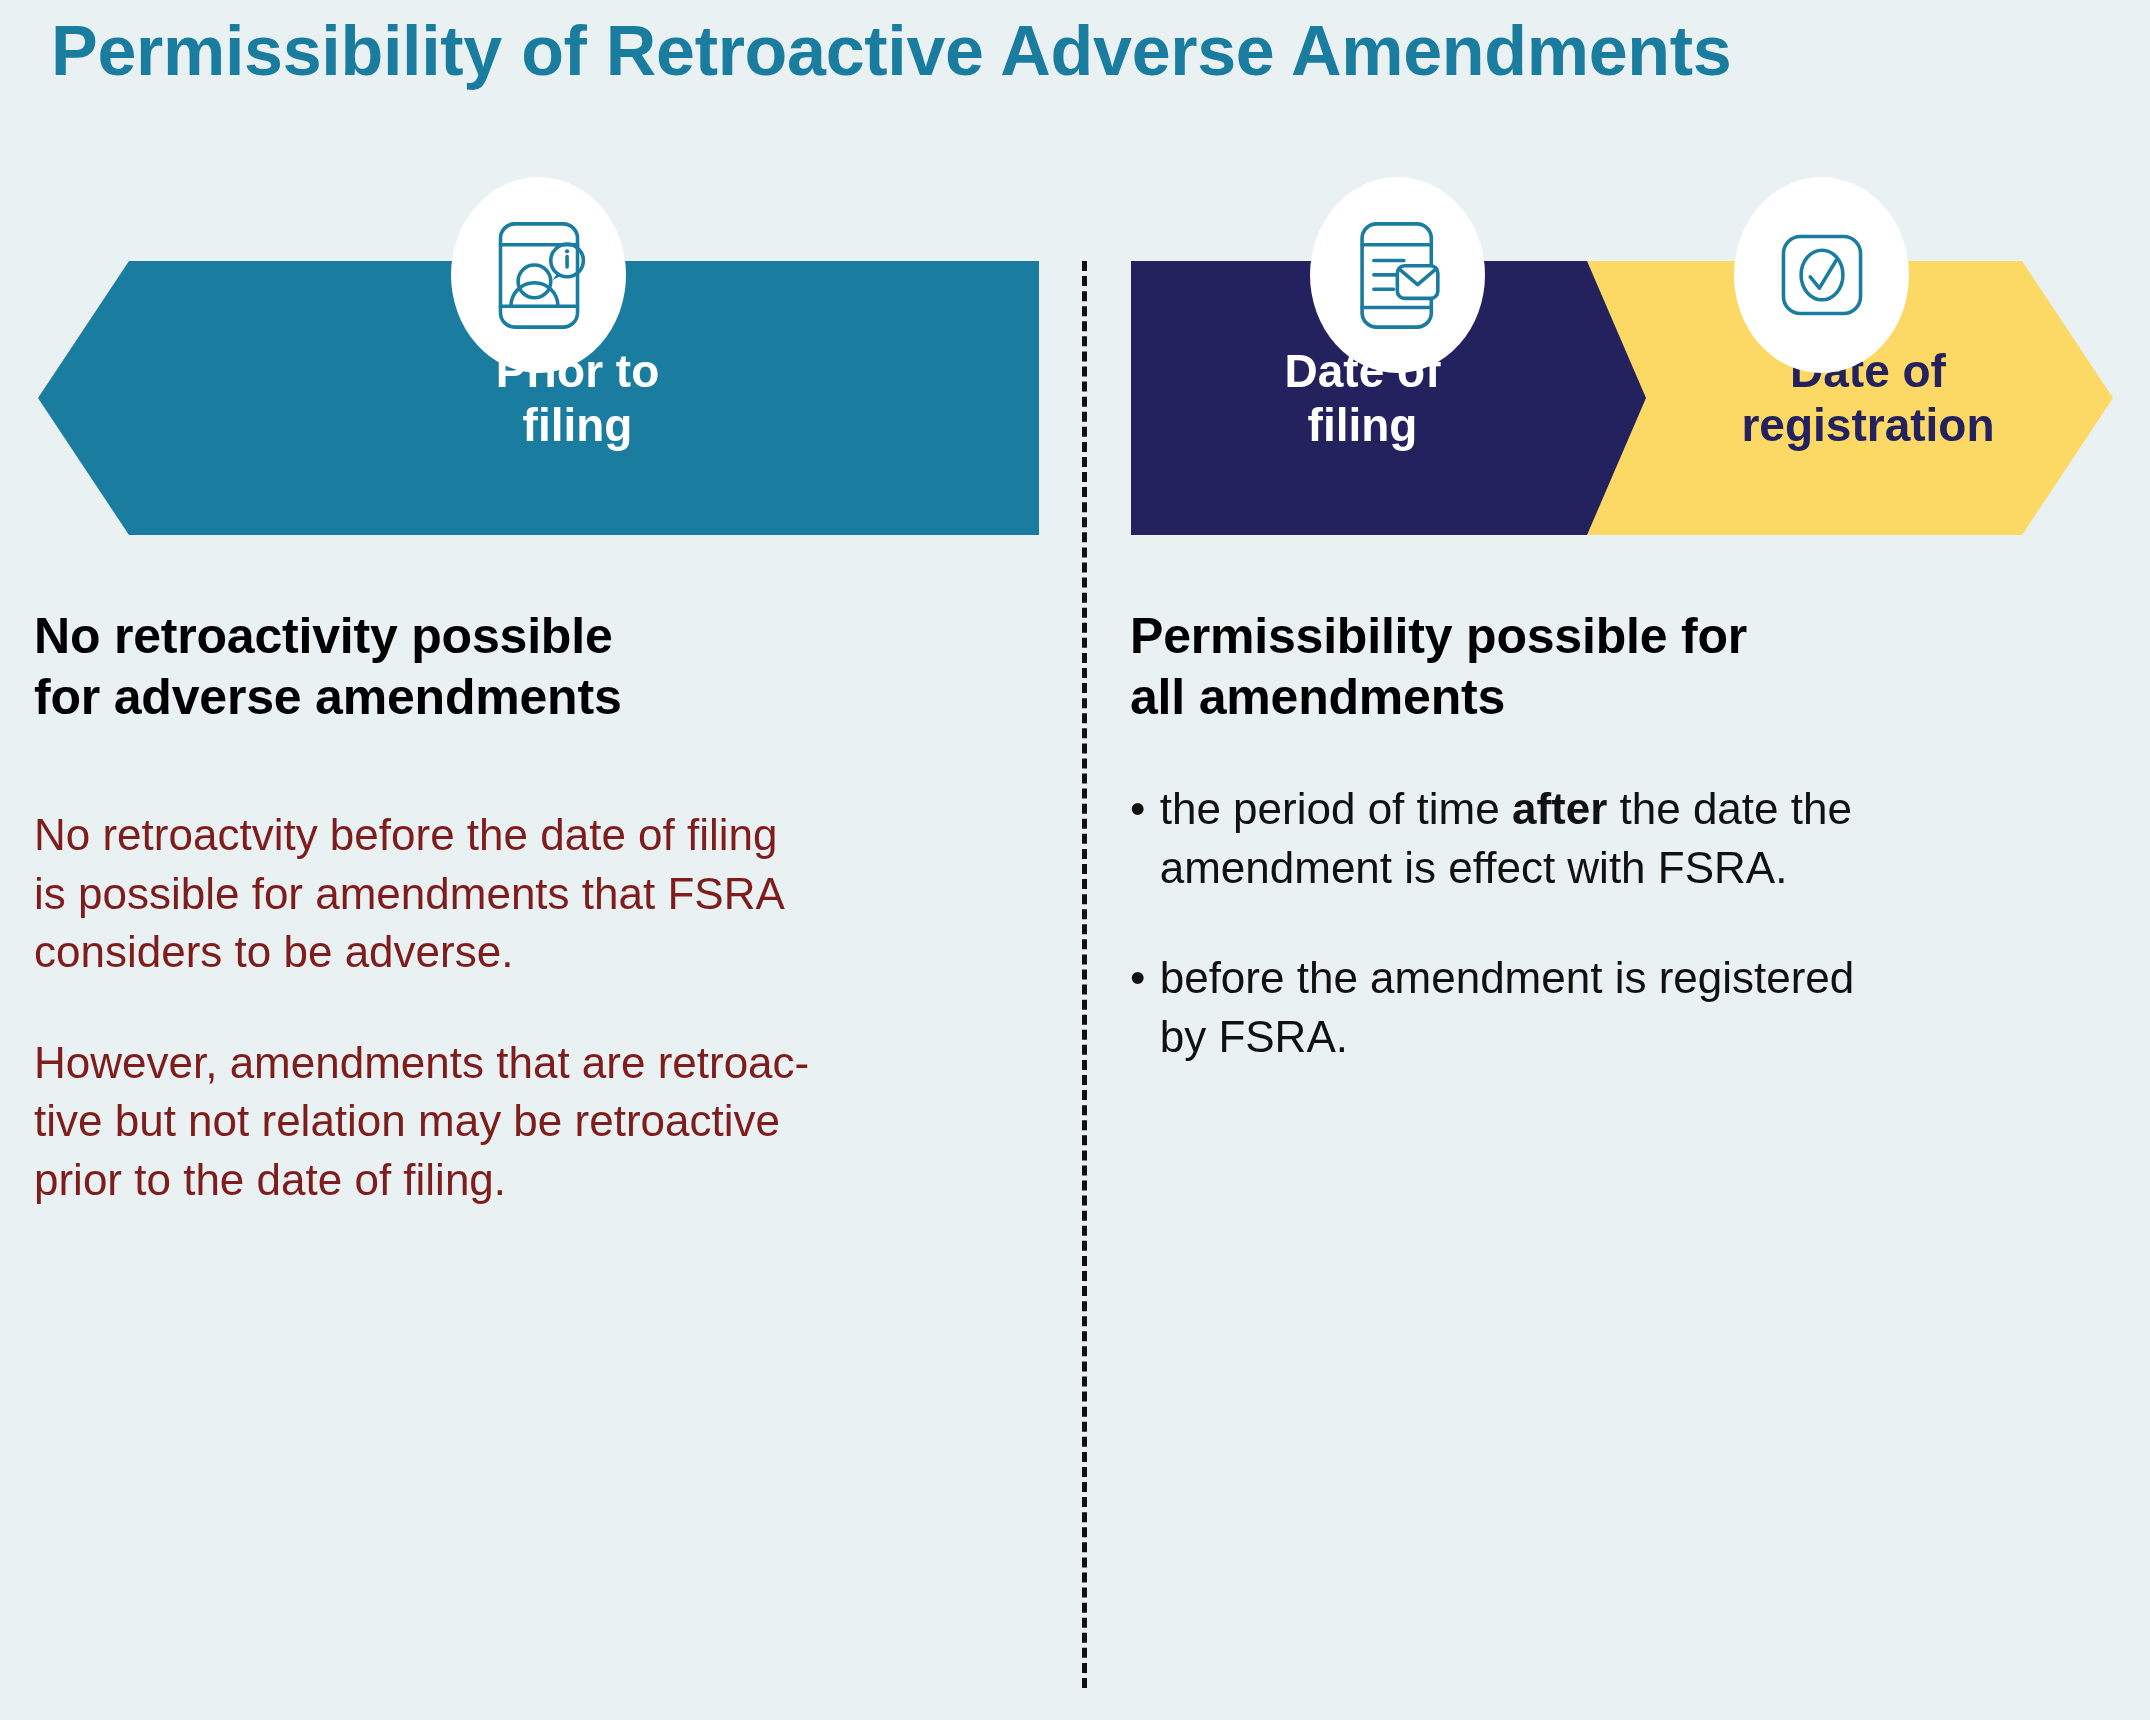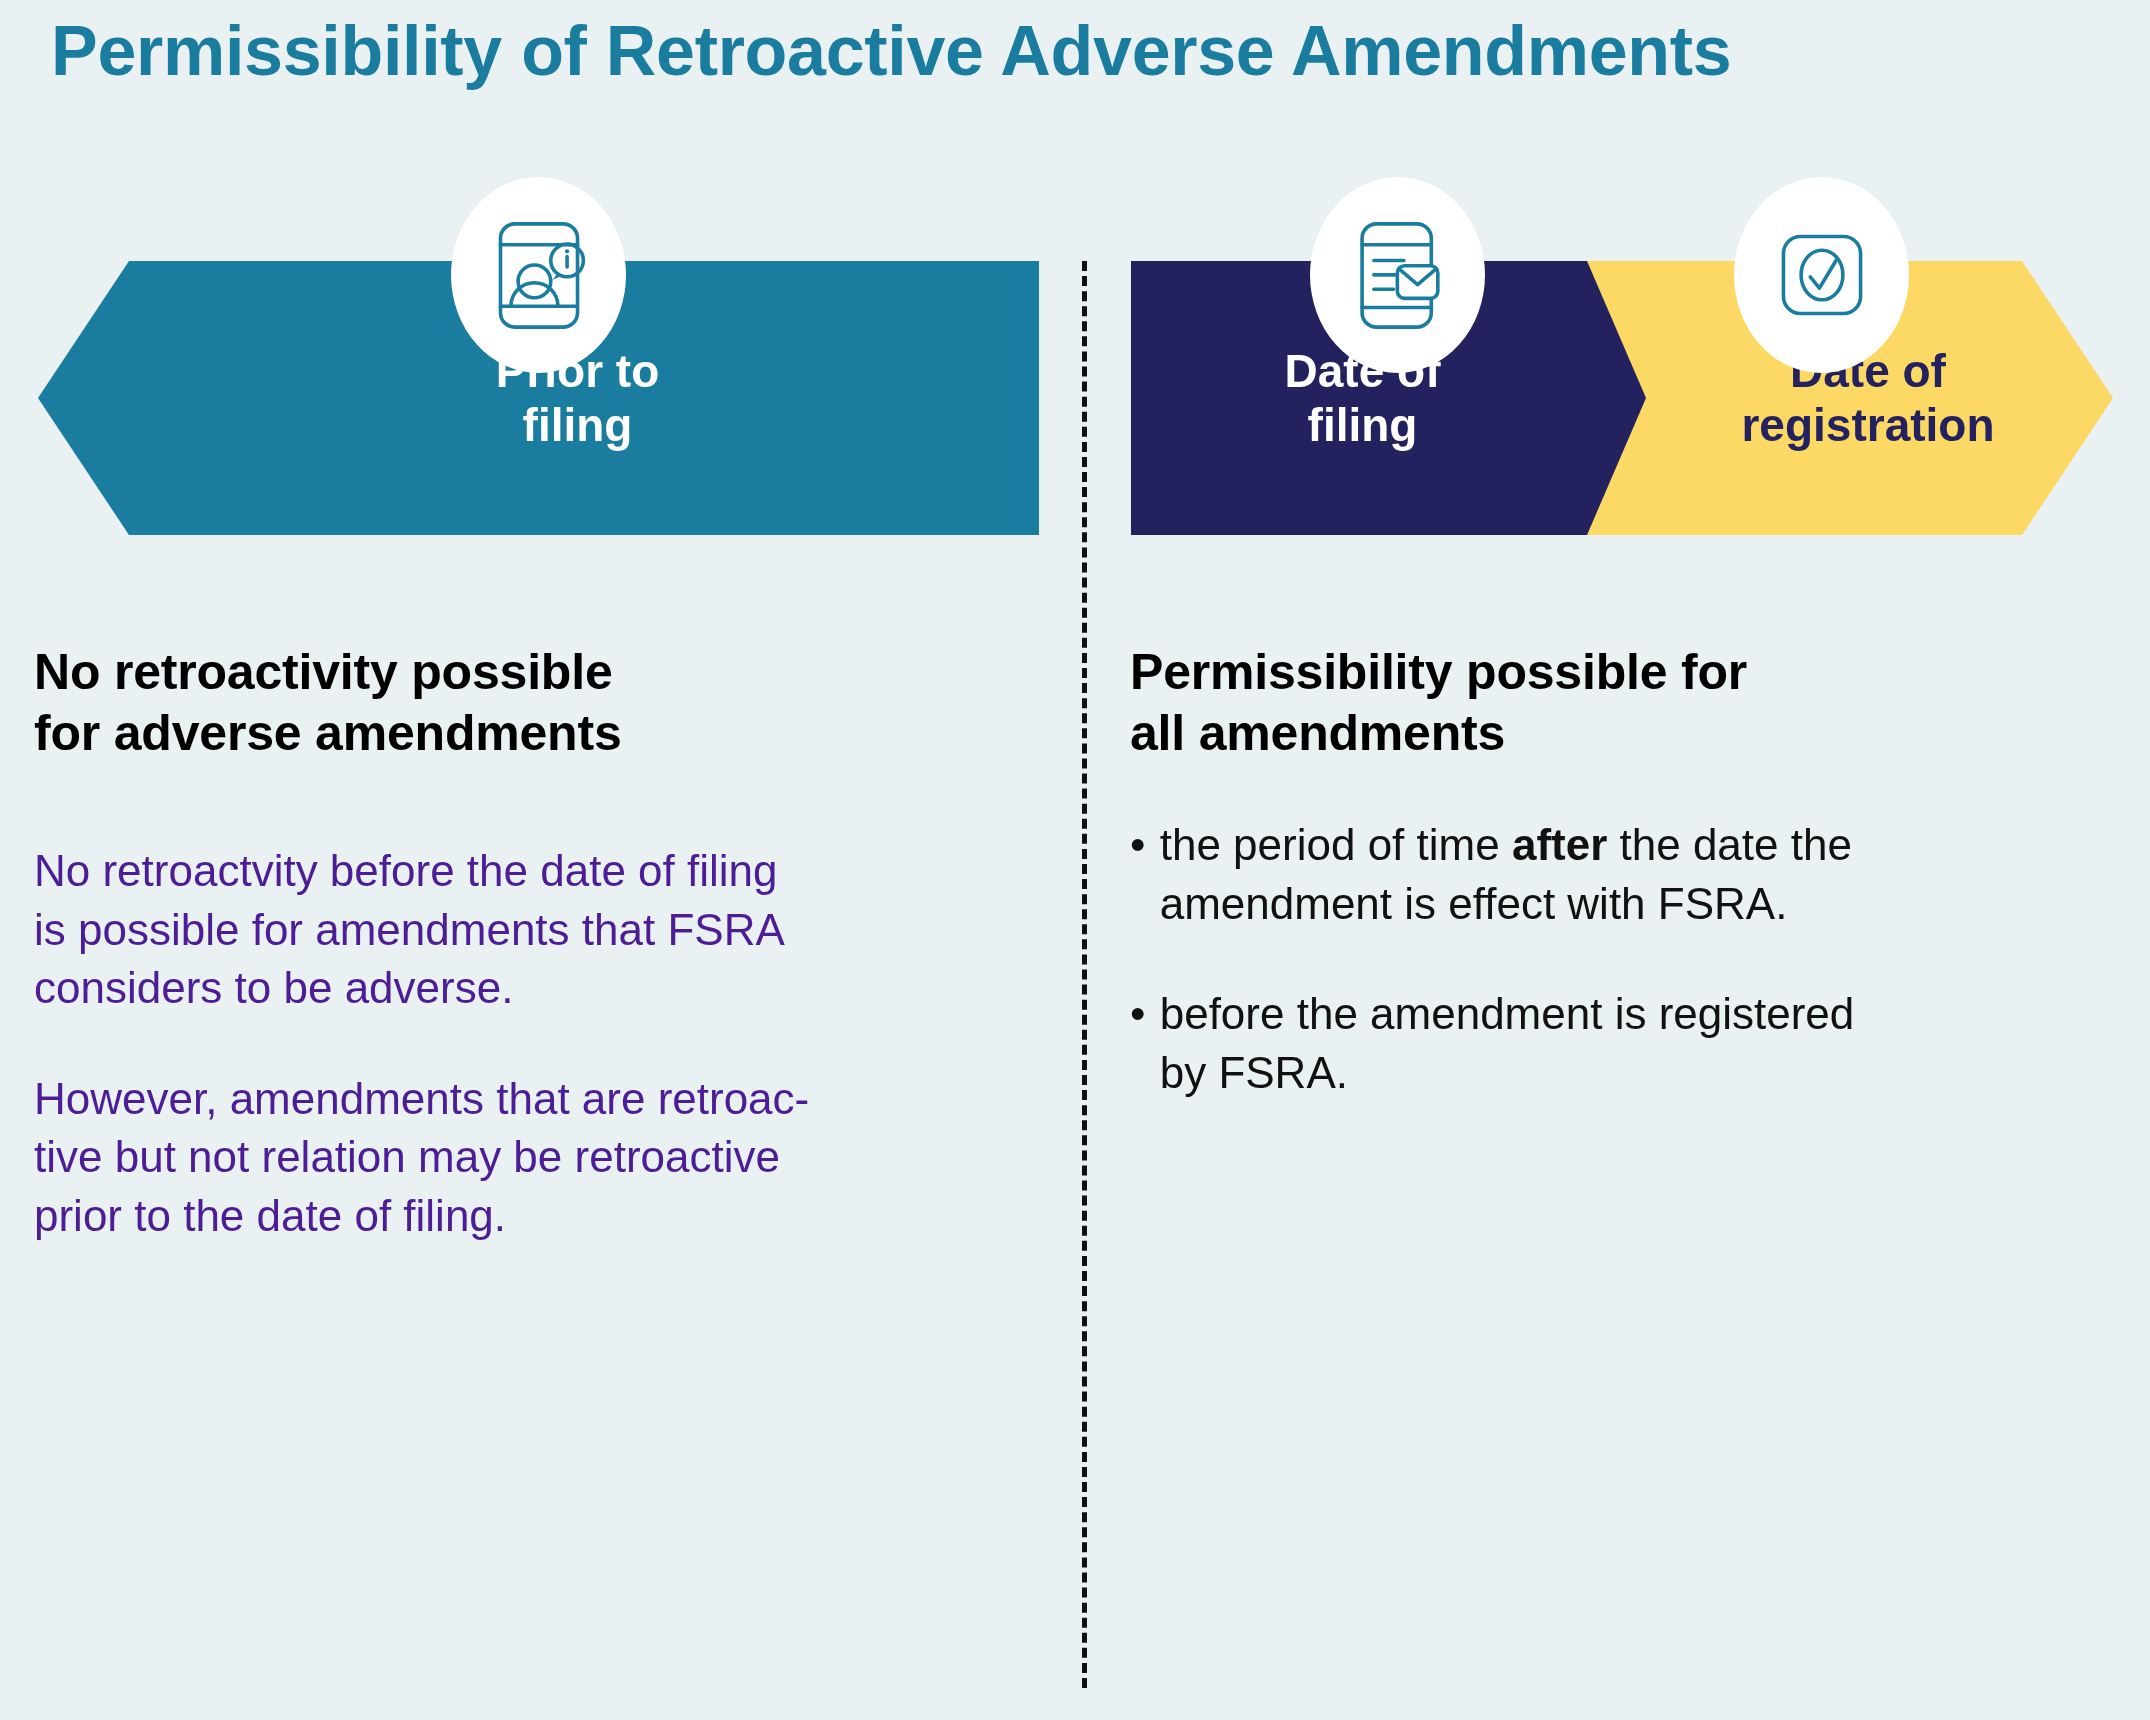--- a/index.html
+++ b/index.html
@@ -63,33 +63,33 @@
   .badge-registration{left:1734px;top:177px;}
 
   
   .divider{
     position:absolute;left:1082px;top:261px;
     width:0;height:1427px;
     border-left:5.9px dashed #111111;
   }
 
   
-  .col{position:absolute;top:642px;}
+  .col{position:absolute;top:606px;}
   .col-left{left:34px;width:1004px;}
   .col-right{left:1130px;width:1004px;}
 
   .col h2{
     margin:0 0 0 0;
     font-size:50px;font-weight:bold;color:#000000;
     line-height:1.22;white-space:pre-line;
     letter-spacing:-0.2px;
   }
   .col p{
     margin:52px 0 0 0;
-    font-size:44px;font-weight:normal;color:#4c1d95;
+    font-size:44px;font-weight:normal;color:#7f1d1d;
     line-height:1.33;white-space:pre-line;
   }
   .col p.first-para{margin-top:78px;}
   .col p b{font-weight:normal;}
 
   .bullet{
     margin:52px 0 0 0;
     font-size:44px;color:#111111;line-height:1.33;
     display:flex;gap:14.3px;white-space:pre-line;
   }

